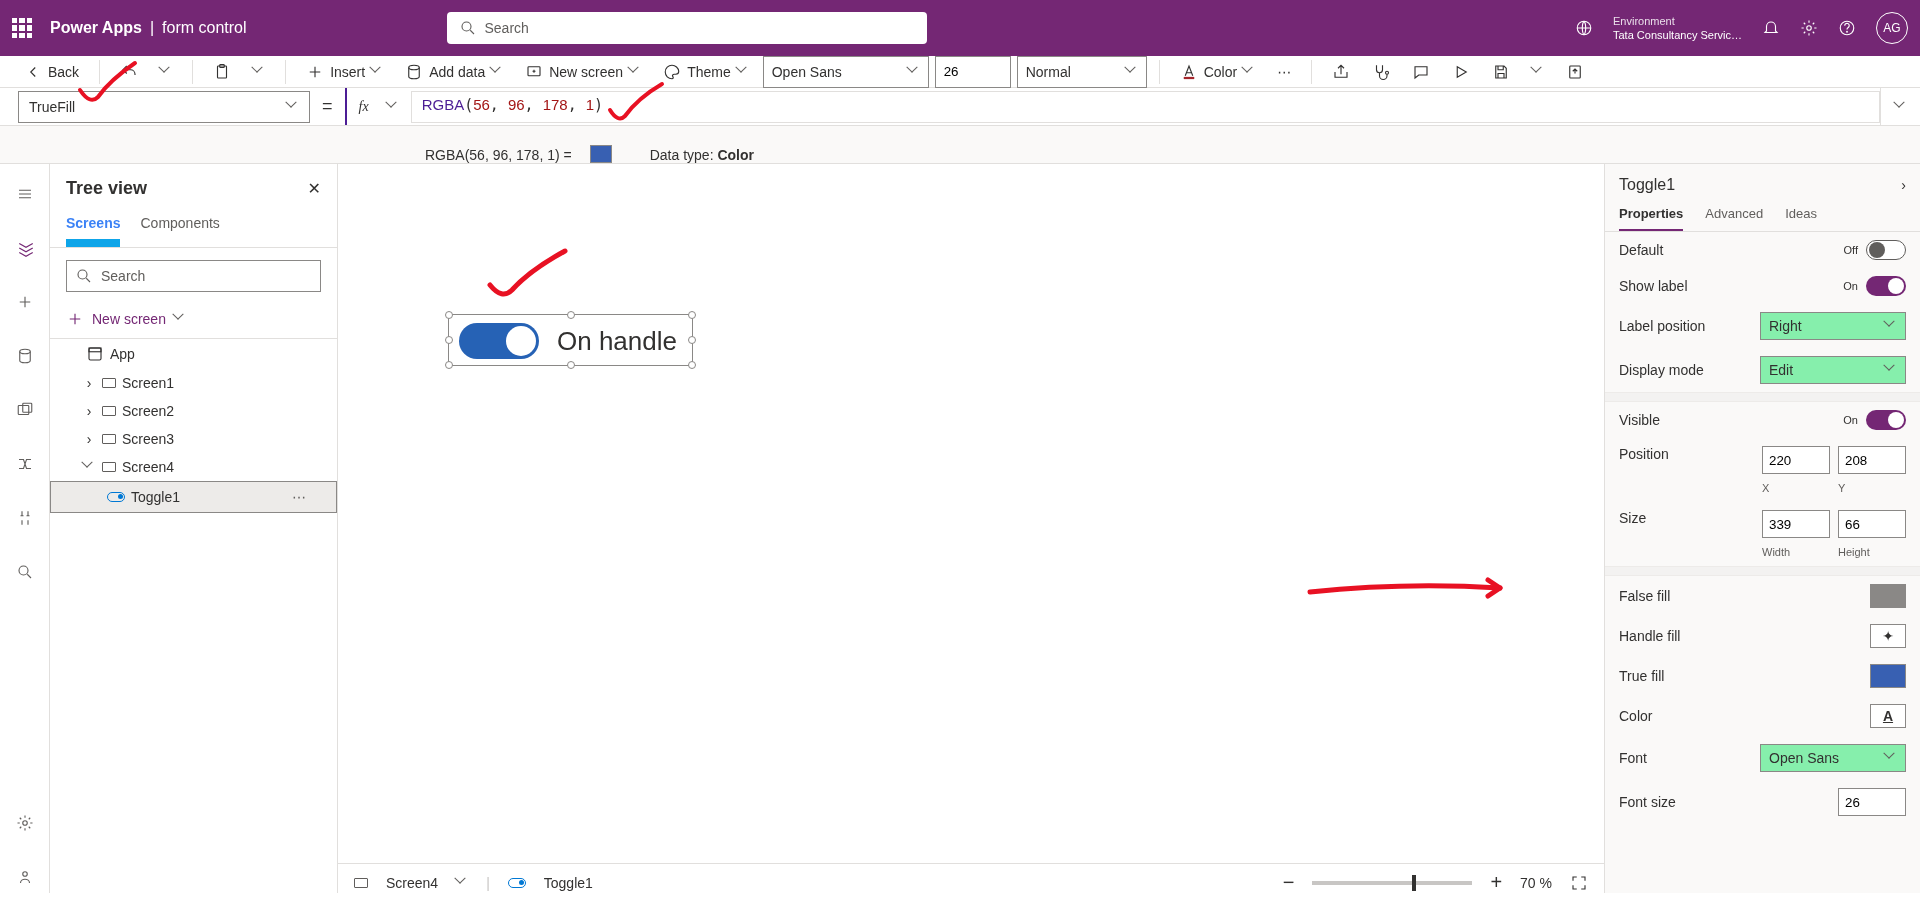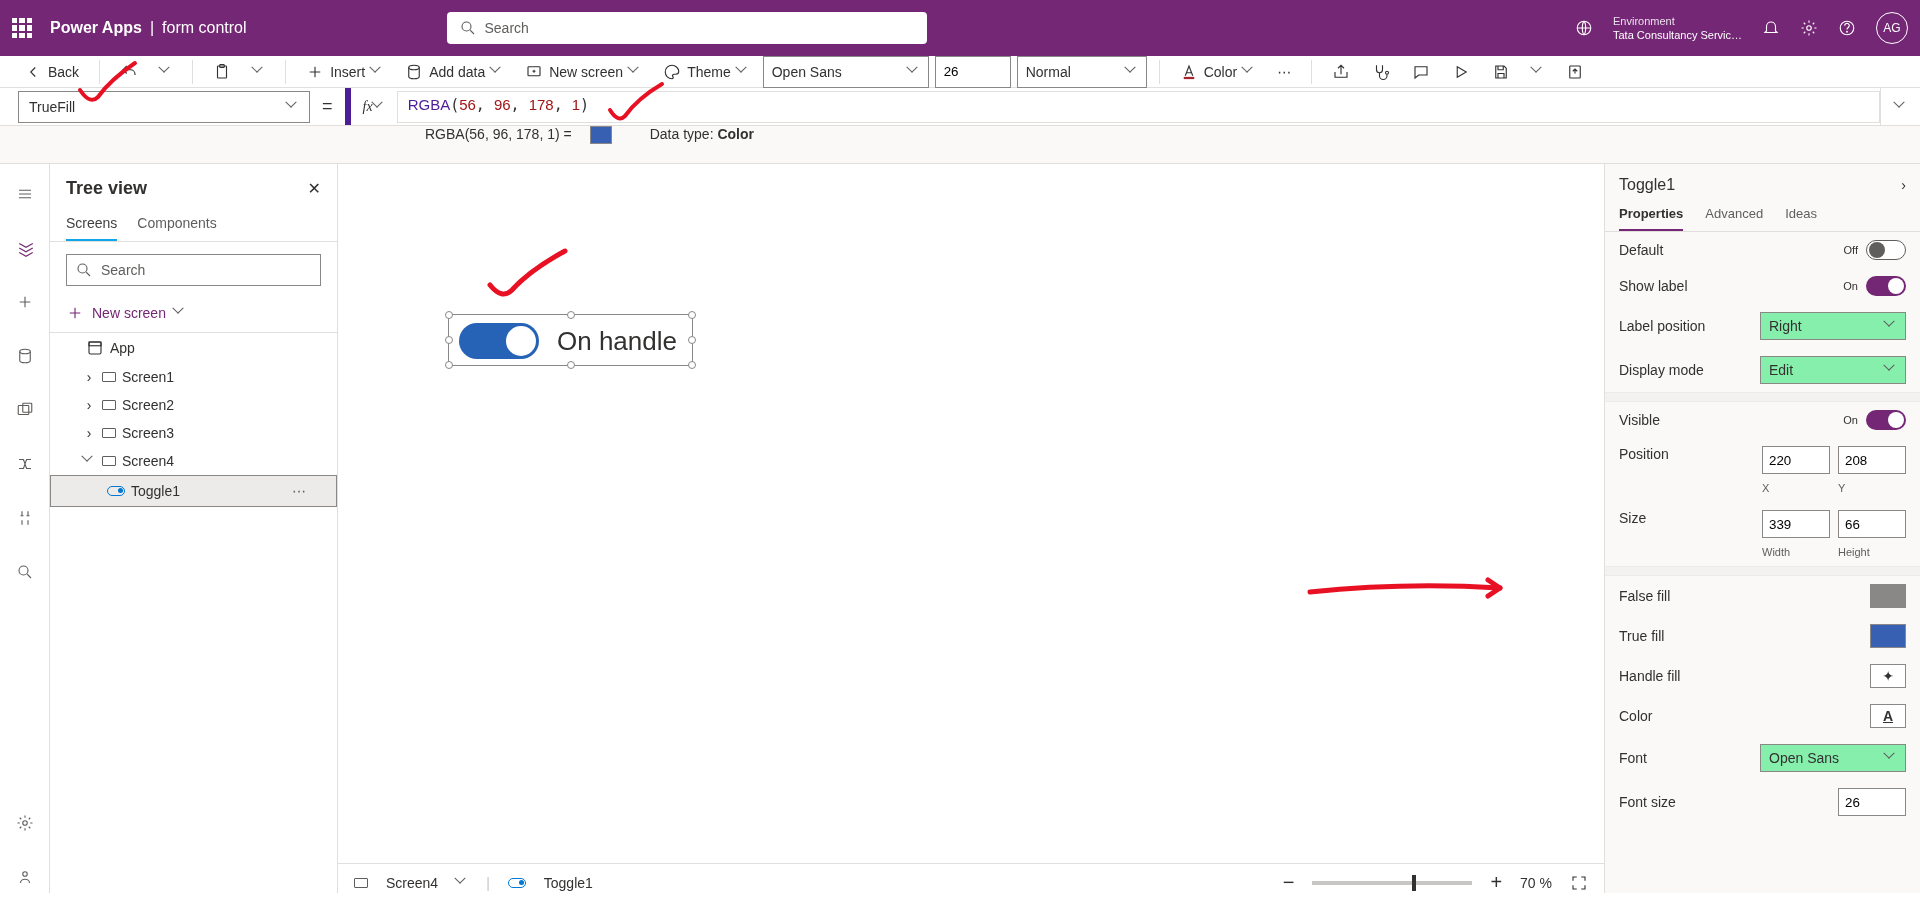--- a/index.html
+++ b/index.html
@@ -21,41 +21,41 @@
 .tbar{height:32px;border-bottom:1px solid #e1dfdd;display:flex;align-items:center;padding:0 16px;gap:6px}
 .tbtn{display:flex;align-items:center;gap:6px;padding:4px 8px;cursor:pointer;border-radius:2px}
 .vsep{width:1px;height:24px;background:#e1dfdd;margin:0 6px}
 .sel{height:32px;border:1px solid #8a8886;padding:0 8px;display:flex;align-items:center;justify-content:space-between;background:#fff;cursor:pointer}
 .chev{width:12px;height:12px}
 .chev::before{content:"";display:block;width:7px;height:7px;border-right:1.5px solid #605e5c;border-bottom:1.5px solid #605e5c;transform:rotate(45deg) translate(-2px,-2px)}
 
 .fbar{height:38px;display:flex;align-items:center;border-bottom:1px solid #e1dfdd}
 .propsel{width:292px;height:32px;margin-left:18px;border:1px solid #8a8886;display:flex;align-items:center;justify-content:space-between;padding:0 10px;background:#fff}
 .eq{margin:0 12px;font-size:18px}
-.fx{display:flex;align-items:center;gap:0;padding:0 12px;border-left:6px solid #4c1d95;height:100%}
+.fx{display:flex;align-items:center;gap:18px;padding:0 12px;border-left:2px solid #4c1d95;height:100%}
 .formula{flex:1;height:32px;border:1px solid #e1dfdd;padding:4px 10px;font-family:Consolas,monospace;font-size:15px}
 .formula .fn{color:#4c1d95}
 .formula .num{color:#a31515}
 .fexp{width:40px;display:flex;align-items:center;justify-content:center;border-left:1px solid #e1dfdd;height:100%}
 
-.ibar{height:38px;border-bottom:1px solid #e1dfdd;display:flex;align-items:flex-start;padding-left:425px;gap:18px;background:#faf9f8;font-size:14px}
+.ibar{height:38px;border-bottom:1px solid #e1dfdd;display:flex;align-items:flex-end;padding-left:425px;gap:18px;background:#faf9f8;font-size:14px}
 .swatch{width:22px;height:18px;background:#3860b2;border:1px solid #8a8886}
 
 .main{display:flex;height:calc(901px - 48px - 48px - 38px - 38px)}
 .rail{width:50px;border-right:1px solid #e1dfdd;display:flex;flex-direction:column;align-items:center;padding-top:14px;gap:22px}
 .rail .itm{width:32px;height:32px;display:flex;align-items:center;justify-content:center;cursor:pointer;color:#605e5c}
 .rail .itm.act{color:#742774;border-left:2px solid transparent}
 .rail .spacer{flex:1}
 
 .tree{width:288px;border-right:1px solid #e1dfdd;display:flex;flex-direction:column;background:#fff}
 .tree-h{display:flex;align-items:center;justify-content:space-between;padding:14px 16px 8px}
 .tree-h h2{font-size:18px;font-weight:700}
 .tabs{display:flex;gap:20px;padding:0 16px;border-bottom:1px solid #e1dfdd}
 .tab{padding:8px 0;cursor:pointer;color:#605e5c}
-.tab.act{color:#404040;border-bottom:2px solid #0ea5e9;font-weight:400}
+.tab.act{color:#3b82f6;border-bottom:8px solid #0ea5e9;font-weight:700}
 .tsrch{margin:12px 16px;height:32px;border:1px solid #8a8886;display:flex;align-items:center;padding:0 8px;gap:8px;color:#605e5c}
 .ns{padding:6px 16px;display:flex;align-items:center;gap:8px;color:#742774;cursor:pointer}
 .node{display:flex;align-items:center;gap:6px;padding:6px 16px;cursor:pointer}
 .node .cv{width:14px;display:flex;justify-content:center}
 .node.sel{background:#edebe9}
 .node.ind1{padding-left:32px}
 .node.ind2{padding-left:56px}
 .dots{margin-left:auto;margin-right:12px;letter-spacing:2px;color:#605e5c}
 .scrn-ico{width:14px;height:10px;border:1.5px solid #605e5c;border-radius:1px}
 .tog-ico{width:18px;height:10px;border:1.5px solid #0078d4;border-radius:6px;position:relative}
@@ -511,26 +511,26 @@
             <span class="pair-lbl">Height</span>
           </div>
       </div>
       </div>
     <div class="psep"></div>
     <div class="prow">
         <span>False fill</span>
       <div class="clr" style="background:#8a8886"></div>
       </div>
     <div class="prow">
+        <span>Handle fill</span>
+      <div class="clr" style="background:#fff;display:flex;align-items:center;justify-content:center">✦</div>
+      </div>
+    <div class="prow">
         <span>True fill</span>
       <div class="clr" style="background:#3860b2"></div>
-      </div>
-    <div class="prow">
-        <span>Handle fill</span>
-      <div class="clr" style="background:#fff;display:flex;align-items:center;justify-content:center">✦</div>
       </div>
     <div class="prow">
         <span>Color</span>
       <div class="clr" style="background:#fff;display:flex;align-items:center;justify-content:center;font-weight:bold;text-decoration:underline">A</div>
       </div>
     <div class="prow">
         <span>Font</span>
       <div class="psel">
           <span>Open Sans</span>
           <div class="chev"></div>

